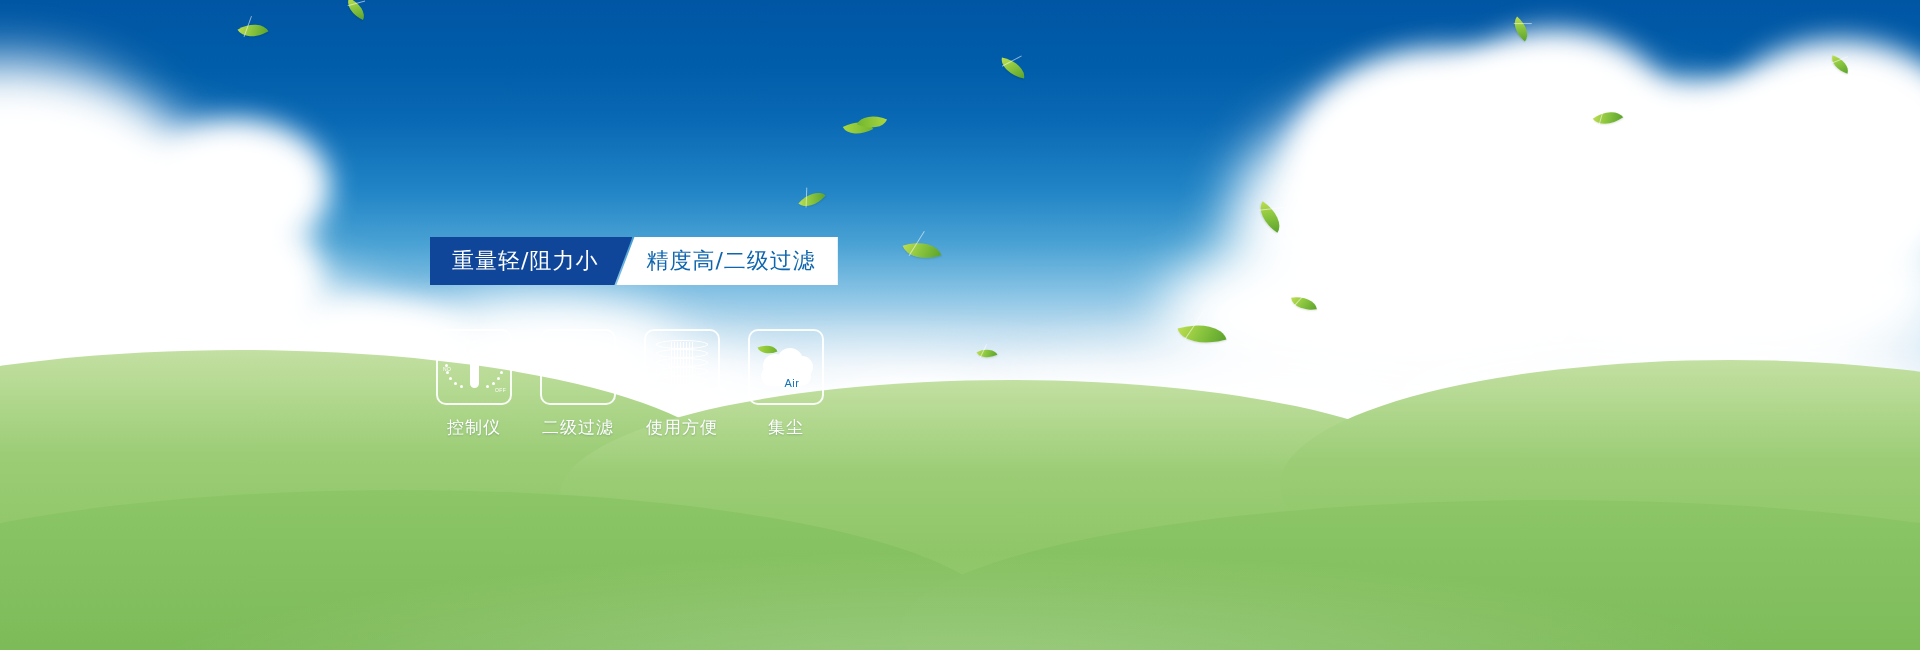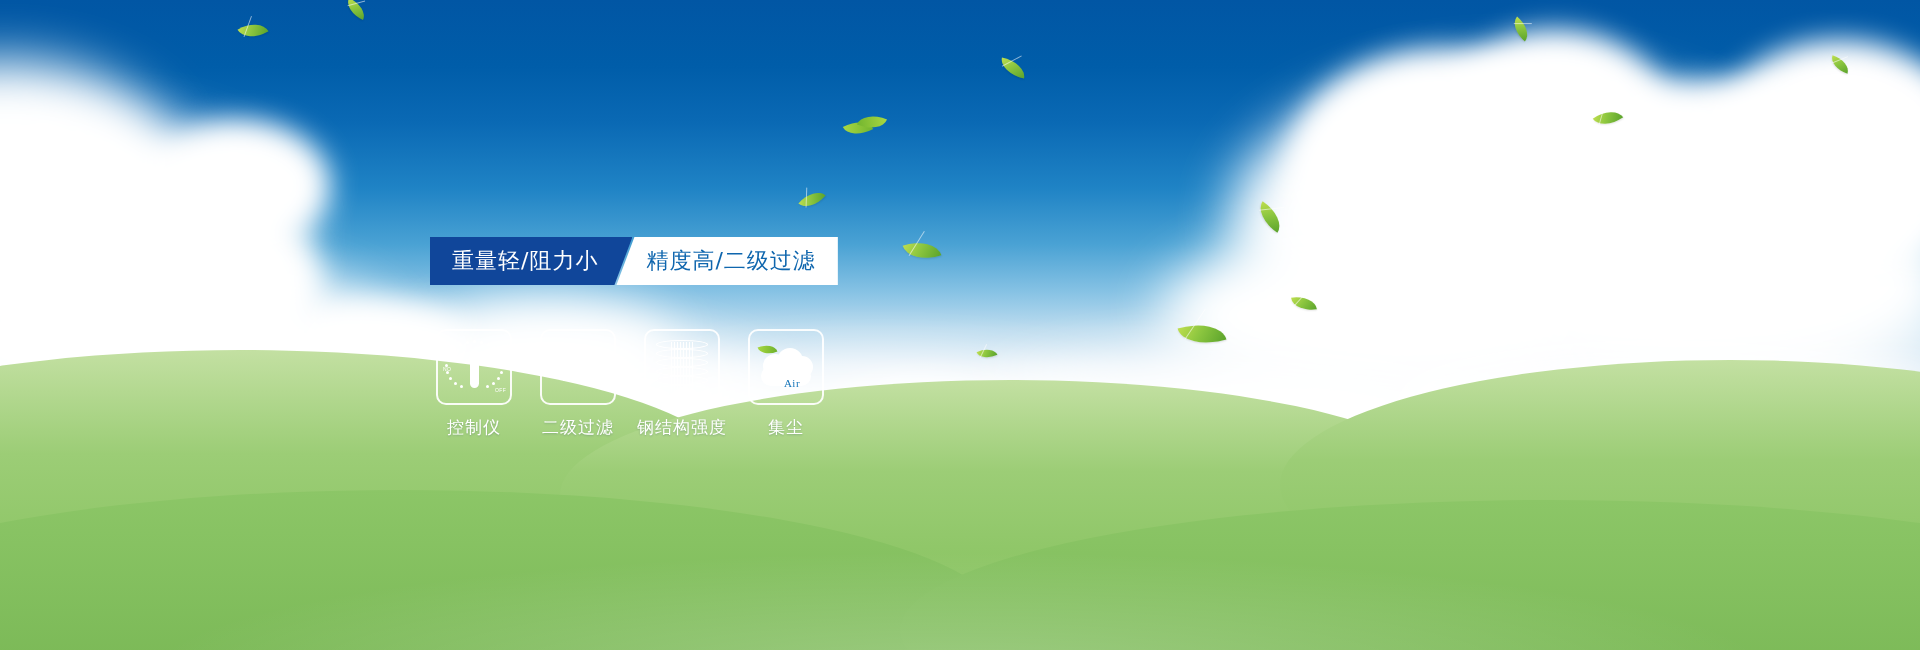--- a/index.html
+++ b/index.html
@@ -94,21 +94,21 @@
   .coil .ring{position:absolute;left:0;width:52px;height:9px;border:1.6px solid #fff;
     border-radius:50%;box-sizing:border-box;}
   .coil .core{position:absolute;left:50%;top:3px;width:22px;height:50px;margin-left:-11px;
     background:repeating-linear-gradient(90deg,#fff 0 1.2px,transparent 1.2px 3px);}
 
   
   .airc{position:relative;width:58px;height:46px;}
   .airc .puff{position:absolute;background:#fff;border-radius:50%;}
   .airc .txt{position:absolute;left:12px;right:0;bottom:1px;text-align:center;
     font-size:11px;color:#1273b8;letter-spacing:.5px;z-index:3;
-    font-family:Liberation Serif, serif;}
+    font-family:Liberation Sans, sans-serif;}
   .airc .leafmini{position:absolute;left:2px;top:0px;width:17px;height:11px;
     background:linear-gradient(120deg,#a9d842,#6cb02b);border-radius:0 100% 0 100%;
     transform:rotate(-22deg);z-index:4;}
 </style>
 </head>
 <body>
 
 <div id="banner">
 
   <div class="sky">
@@ -247,21 +247,21 @@
           <div class="coil">
             <i class="core"></i>
             <i class="ring" style="top:1px;"></i>
             <i class="ring" style="top:10px;"></i>
             <i class="ring" style="top:19px;"></i>
             <i class="ring" style="top:28px;"></i>
             <i class="ring" style="top:37px;"></i>
             <i class="ring" style="top:46px;"></i>
           </div>
         </div>
-        <div class="feat-cap">钢结构强度</div>
+        <div class="feat-cap">使用方便</div>
       </div>
 
 
       <div class="feat">
         <div class="feat-box">
           <div class="airc">
             <i class="leafmini"></i>
             <i class="puff" style="left:6px;top:10px;width:24px;height:24px;"></i>
             <i class="puff" style="left:20px;top:4px;width:26px;height:26px;"></i>
             <i class="puff" style="left:34px;top:12px;width:22px;height:22px;"></i>

